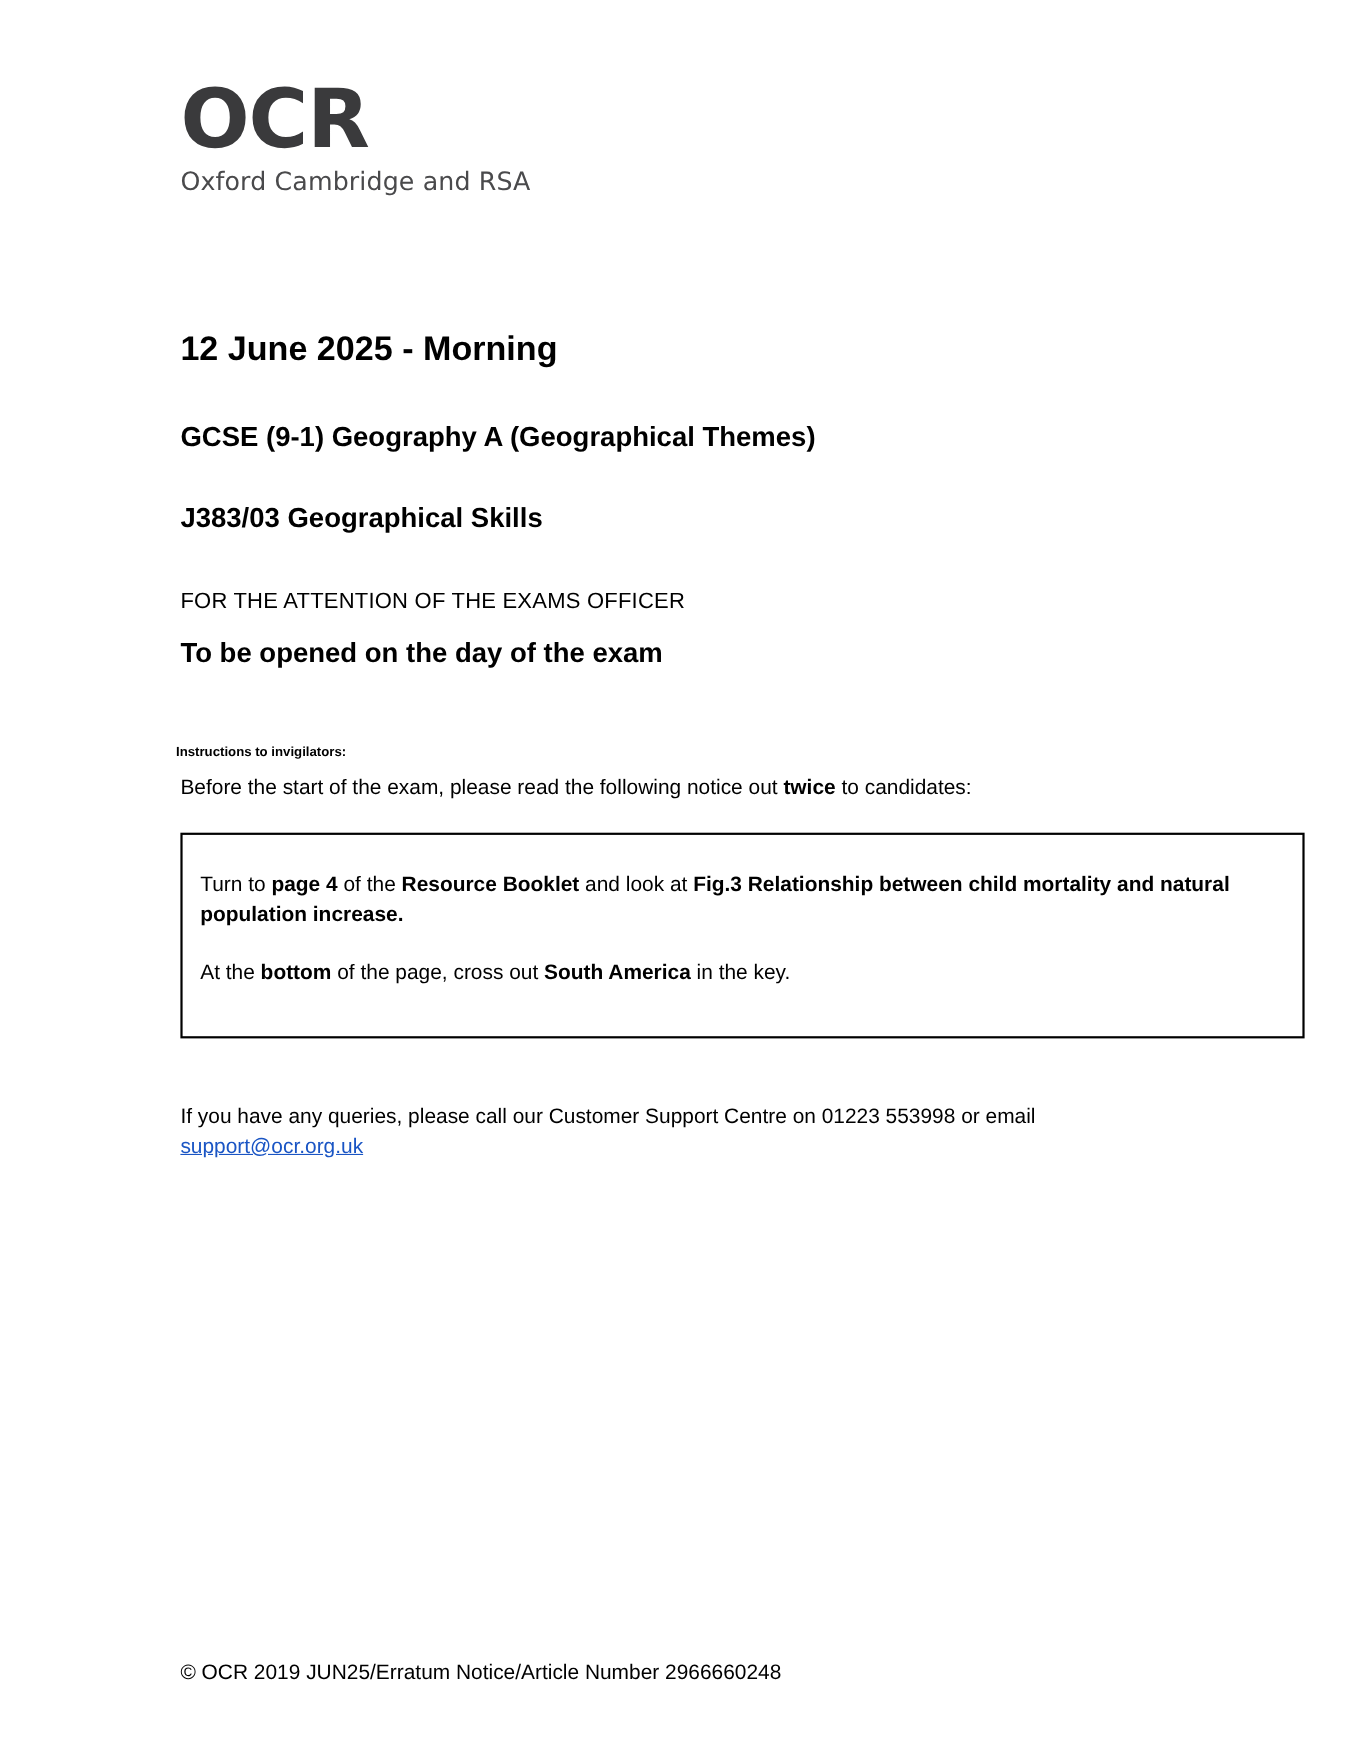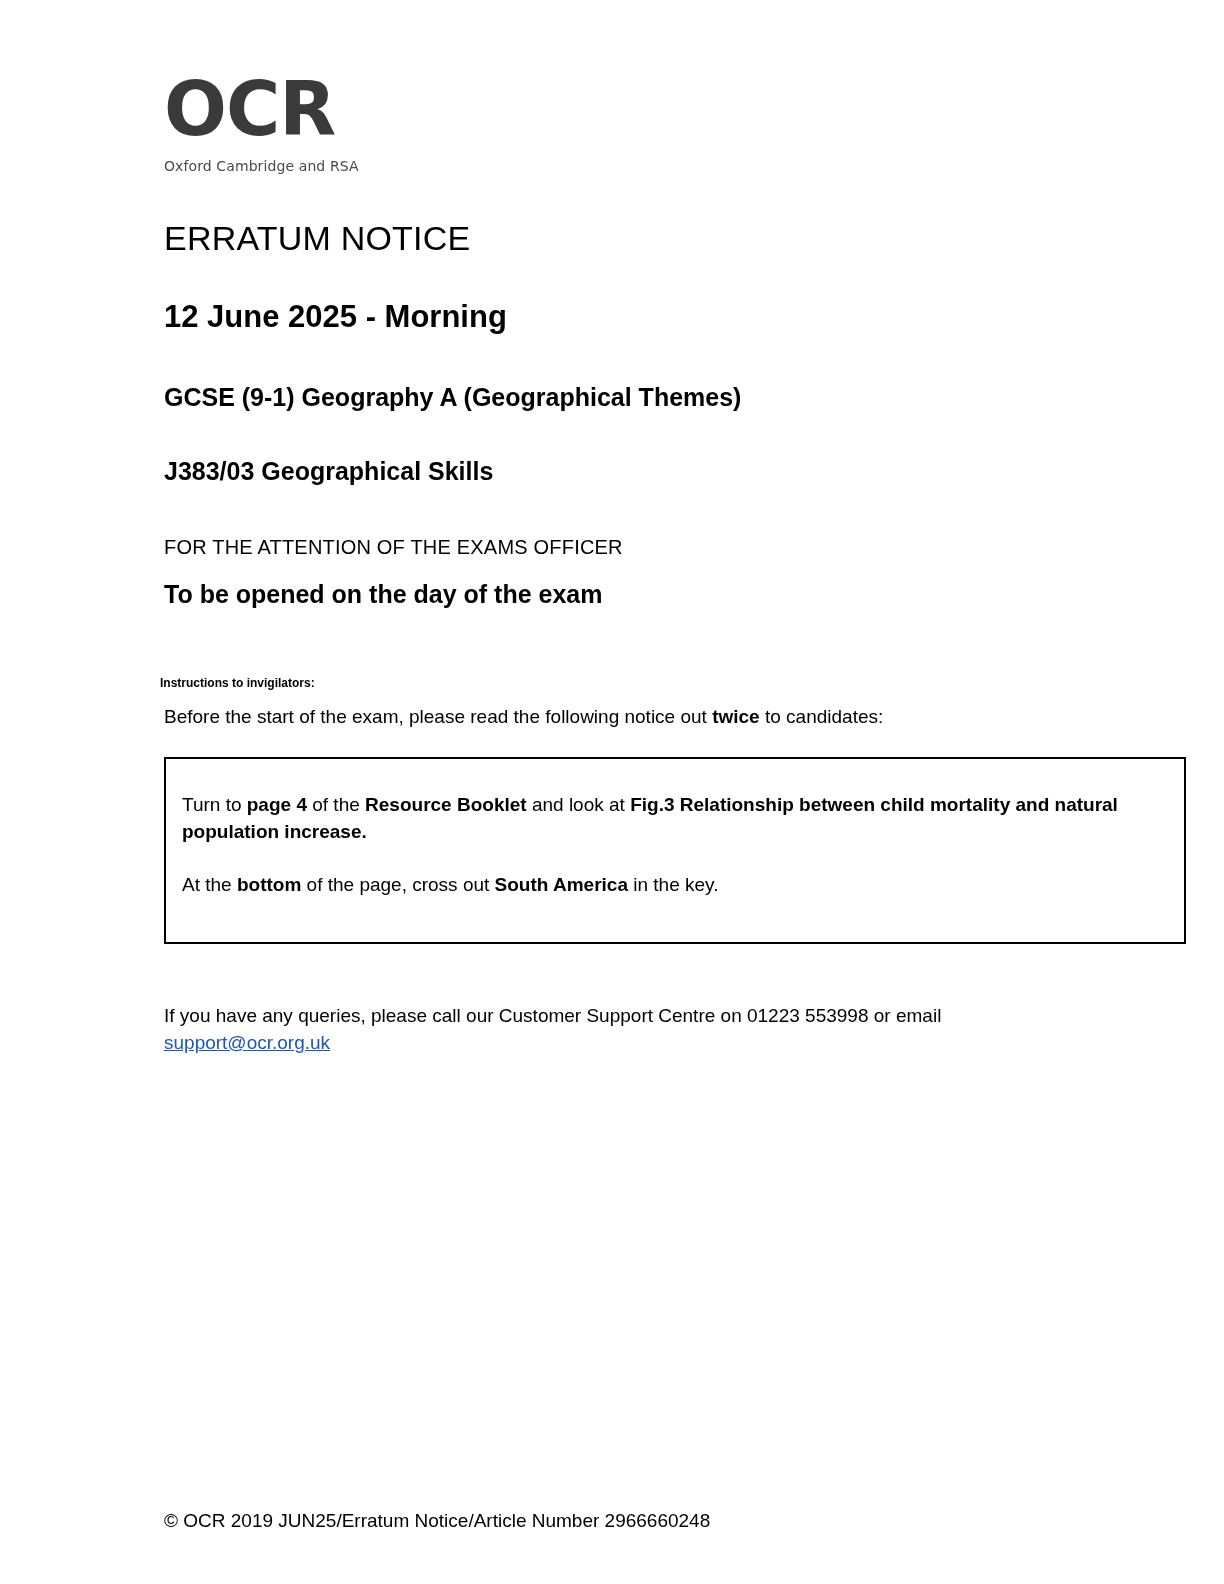--- a/index.html
+++ b/index.html
@@ -34,21 +34,21 @@
     font-weight: bold;
     font-size: 74px;
     line-height: 74px;
     letter-spacing: -1px;
     color: #3a3a3c;
     margin: 0;
     display: block;
   }
   .logo-strap {
     font-family: "DejaVu Sans", sans-serif;
-    font-size: 14px;
+    font-size: 23px;
     line-height: 24px;
     color: #4a4a4c;
     margin-top: 8px;
     letter-spacing: 0.1px;
   }
 
   
   .h-erratum {
     position: absolute;
     left: 164px;
@@ -163,21 +163,20 @@
 </head>
 <body>
 
 <div class="page">
 
   <div class="logo-block">
     <span class="logo-wordmark">OCR</span>
     <div class="logo-strap">Oxford Cambridge and RSA</div>
   </div>
 
-  <div class="h-erratum">ERRATUM NOTICE</div>
   <div class="h-date">12 June 2025 - Morning</div>
   <div class="h-qual">GCSE (9-1) Geography A (Geographical Themes)</div>
   <div class="h-unit">J383/03 Geographical Skills</div>
   <div class="h-attention">FOR THE ATTENTION OF THE EXAMS OFFICER</div>
   <div class="h-open">To be opened on the day of the exam</div>
 
   <div class="instr-title">Instructions to invigilators:</div>
   <div class="instr-line">
     <span>Before the start of the exam, please read the following notice out </span><b>twice</b><span> to candidates:</span>
   </div>

